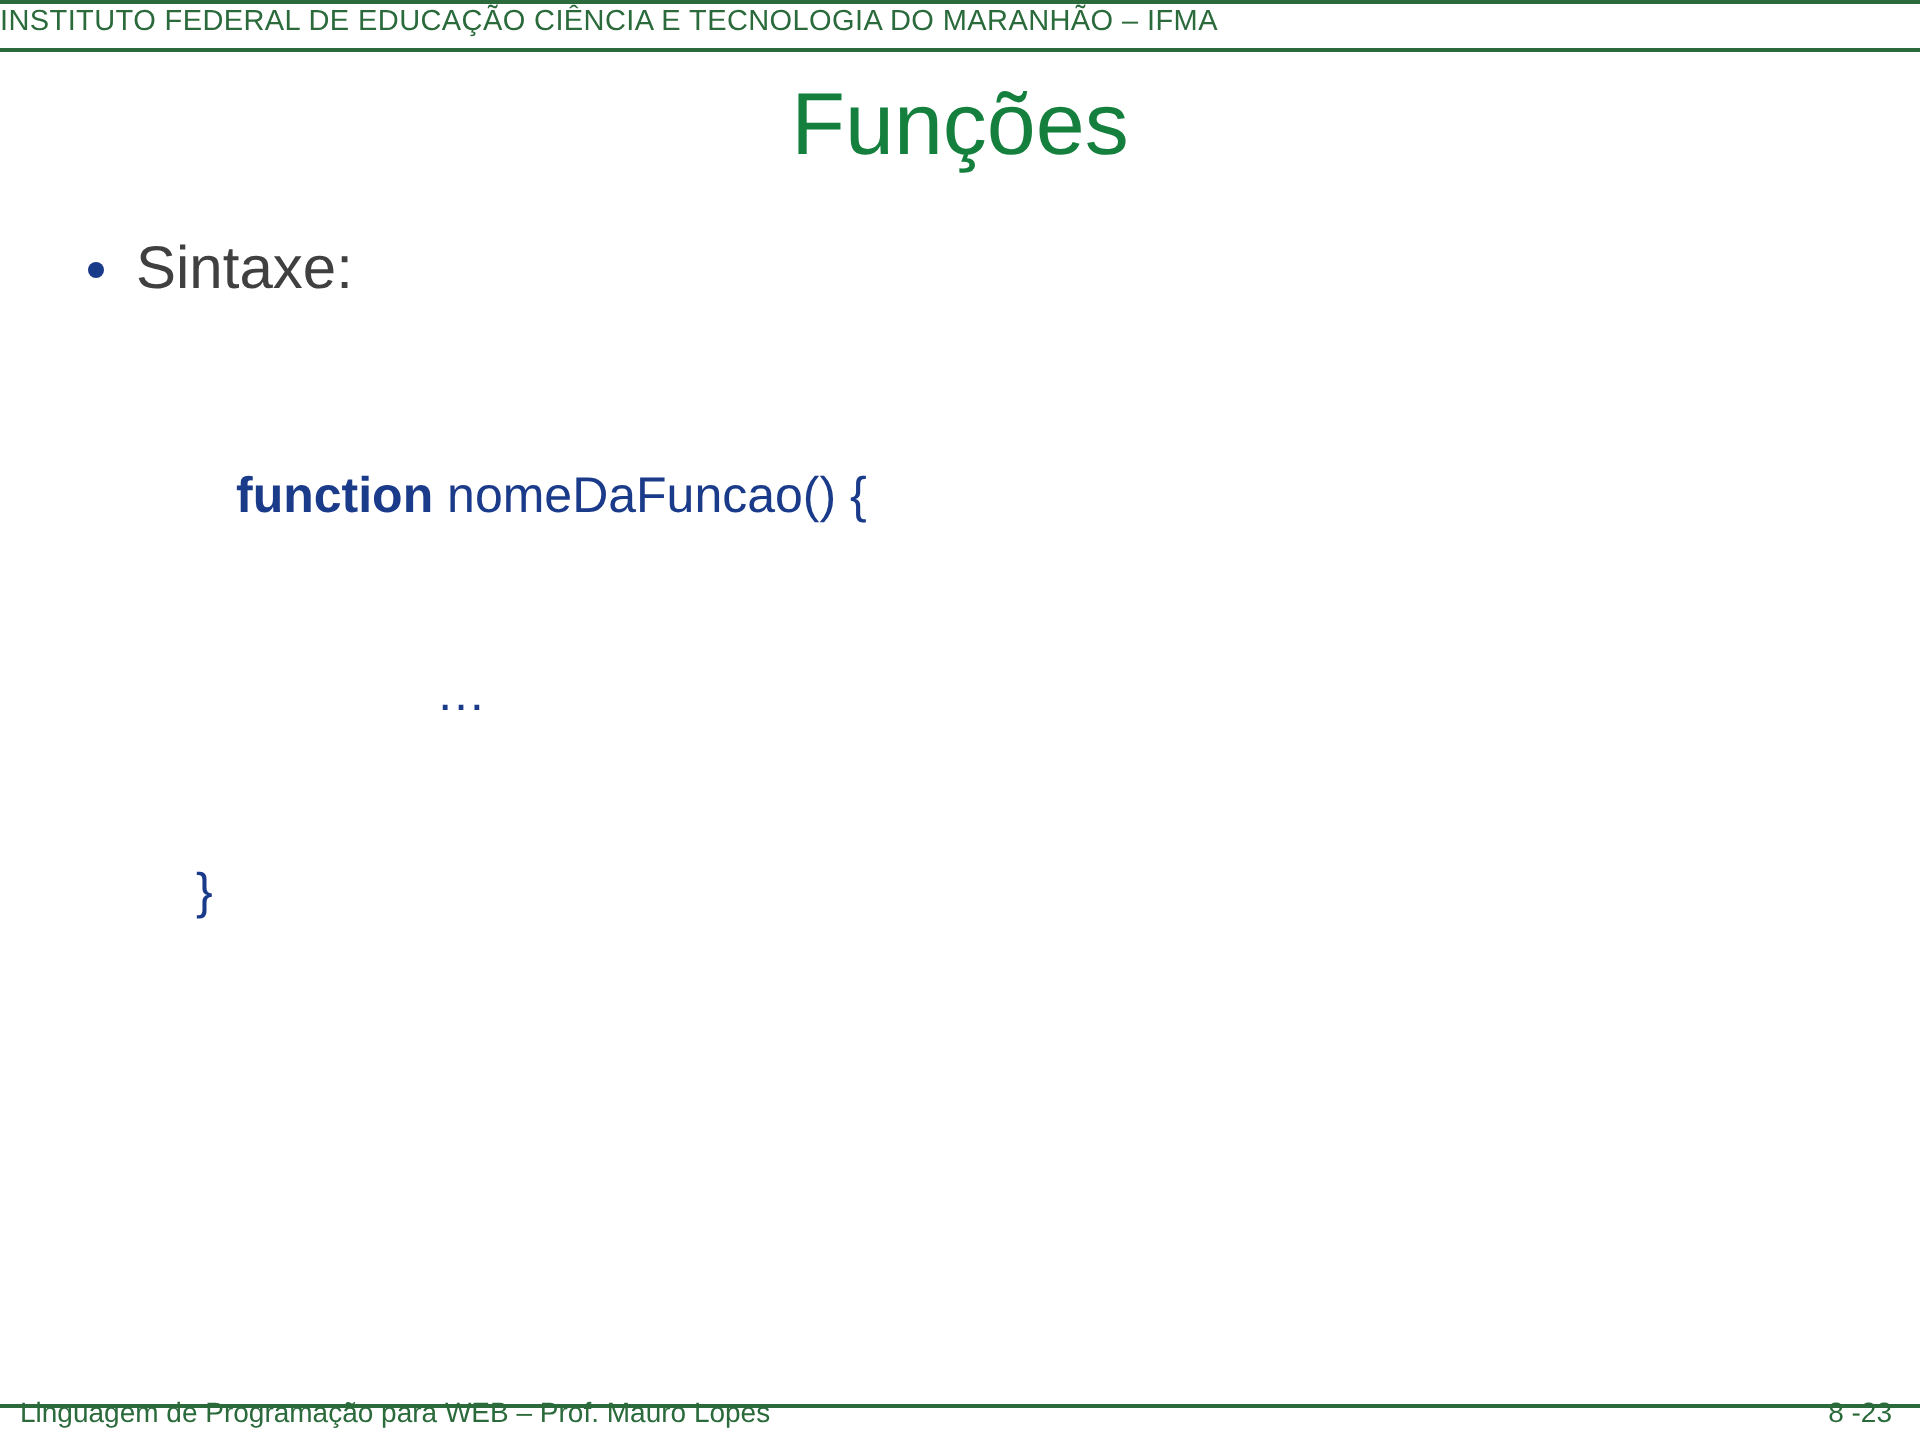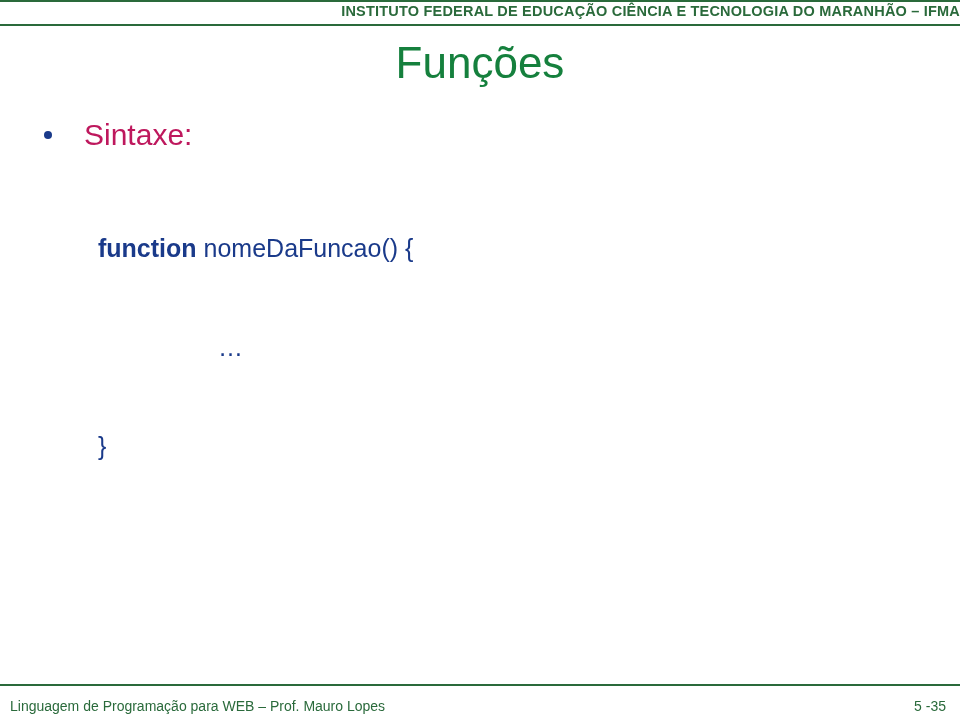--- a/index.html
+++ b/index.html
@@ -19,23 +19,23 @@
   .header-line-top {
     position: absolute;
     top: 0; left: 0; right: 0;
     height: 2px;
     background: #2a6a3b;
   }
   .header-text {
     position: absolute;
     top: 3px;
     left: 0; right: 0;
-    text-align: right;
+    text-align: left;
     font-size: 14.5px;
-    font-weight: bold;
+    font-weight: normal;
     color: #2a6a3b;
     letter-spacing: 0.2px;
   }
   .header-line-bottom {
     position: absolute;
     top: 24px; left: 0; right: 0;
     height: 2px;
     background: #2a6a3b;
   }
   .title {
@@ -57,40 +57,39 @@
   }
   .bullet-dot {
     width: 8px;
     height: 8px;
     background: #1a3a8a;
     border-radius: 50%;
     flex: none;
   }
   .bullet-text {
     font-size: 30px;
-    color: #be185d;
-    margin-left: 16px;
+    color: #404040;
   }
   .code-area {
     position: absolute;
     top: 166px;
     left: 98px;
     right: 60px;
     font-size: 25px;
     line-height: 1.32;
     color: #1a3a8a;
   }
-  .kw { font-weight: bold; }
+  .kw { font-weight: bold; margin-left: 20px; }
   .code-block { margin-bottom: 28px; white-space: pre; }
   .indent { display: inline-block; width: 120px; }
   .footer {
     position: absolute;
     left: 0; right: 0;
     bottom: 0;
-    height: 36px;
+    height: 18px;
   }
   .footer-line {
     position: absolute;
     top: 0; left: 0; right: 0;
     height: 2px;
     background: #2a6a3b;
   }
   .footer-left {
     position: absolute;
     left: 10px;
@@ -135,14 +134,14 @@
     
     
     
   </div>
 
 </div>
 
 <div class="footer">
   <div class="footer-line"></div>
   <div class="footer-left">Linguagem de Programação para WEB – Prof. Mauro Lopes</div>
-  <div class="footer-right">5 -35</div>
+  <div class="footer-right">8 -23</div>
 </div>
 
 </body></html>

